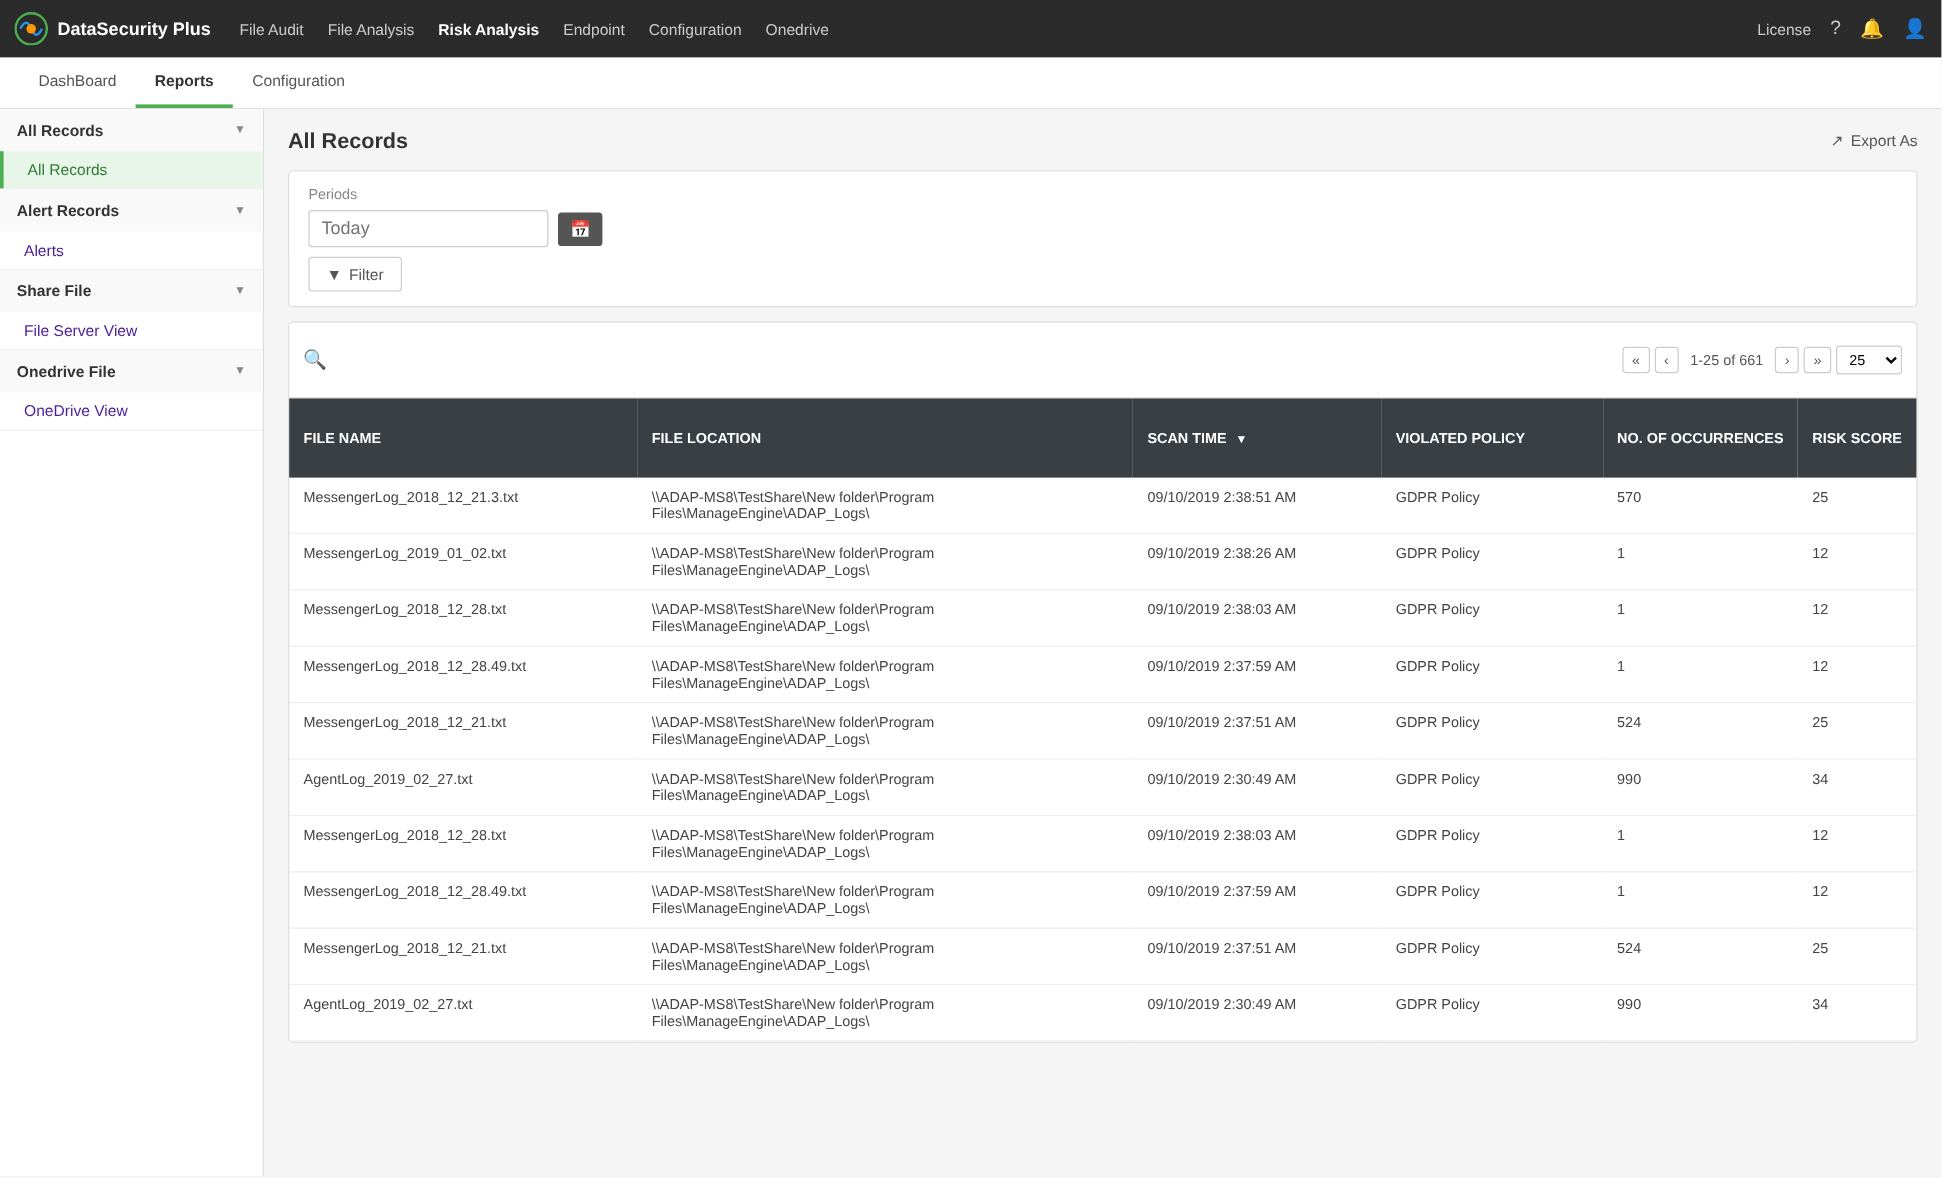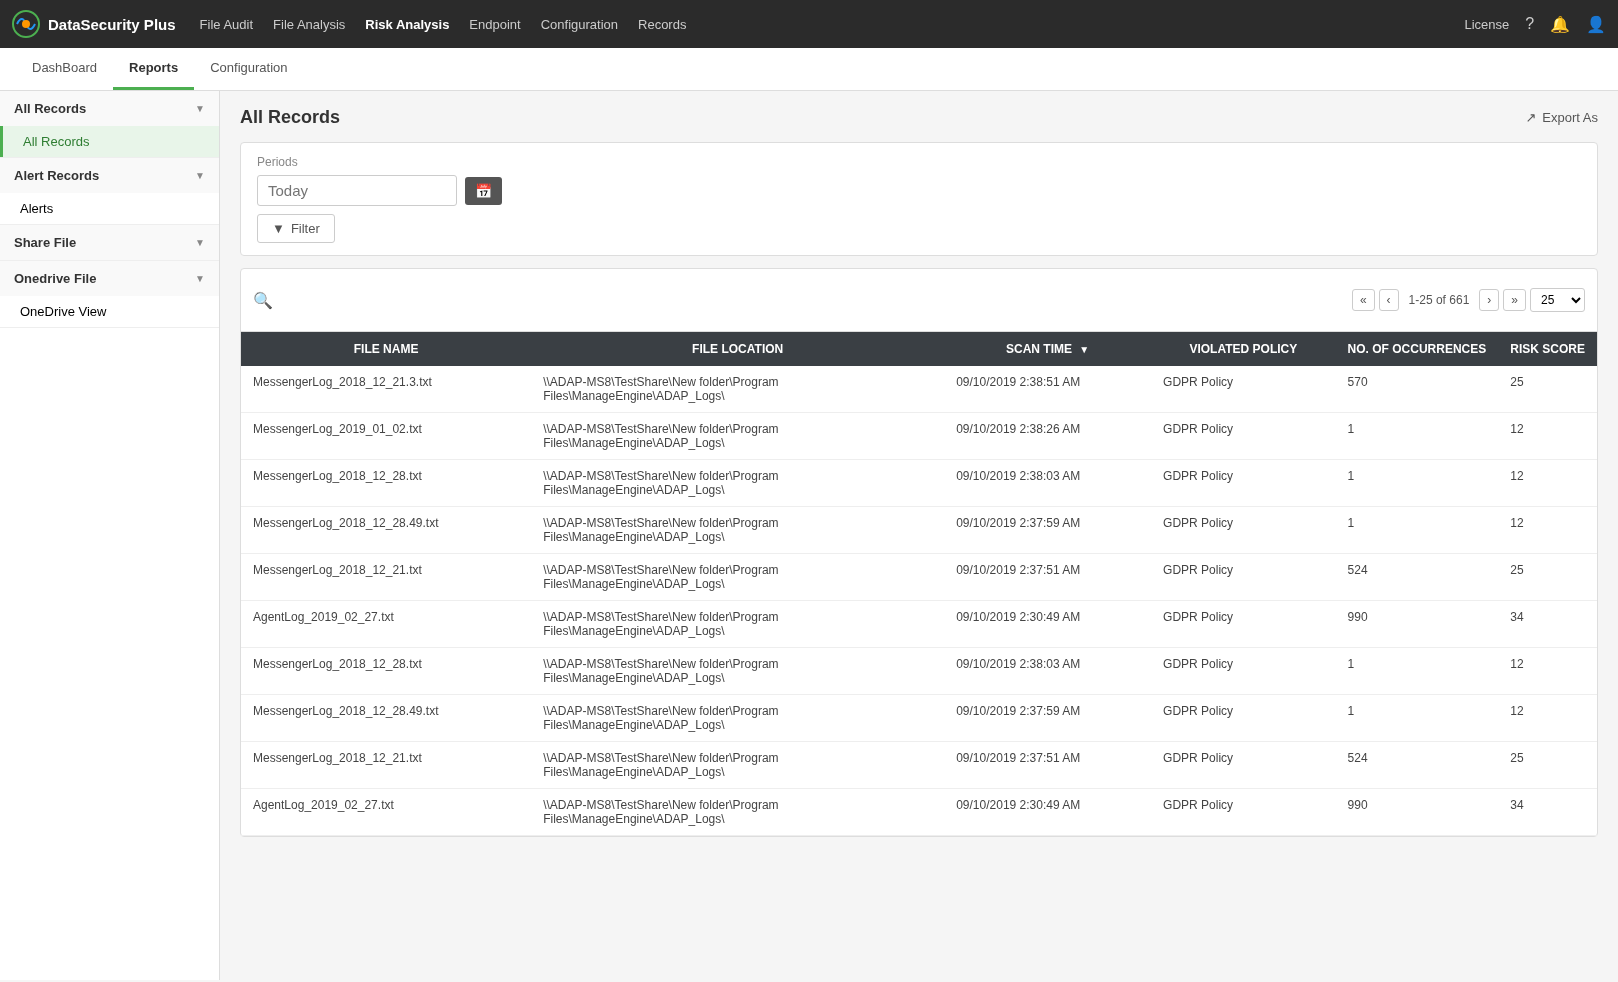--- a/index.html
+++ b/index.html
@@ -110,21 +110,21 @@
       cursor: pointer;
       background: #f9f9f9;
     }
     .sidebar-section-header .arrow {
       font-size: 10px;
       color: #888;
     }
     .sidebar-item {
       padding: 8px 14px 8px 20px;
       font-size: 13px;
-      color: #000000;
+      color: #4c1d95;
       cursor: pointer;
       display: flex;
       align-items: center;
     }
     .sidebar-item.active {
       background: #e8f5e9;
       border-left: 3px solid #4caf50;
       color: #2e7d32;
     }
 
@@ -260,22 +260,22 @@
 
     table {
       width: 100%;
       border-collapse: collapse;
     }
     thead tr {
       background: #3a3f44;
       color: #fff;
     }
     thead th {
-      padding: 10px 12px;
-      text-align: center;
+      padding: 26px 12px;
+      text-align: left;
       font-size: 12px;
       font-weight: 600;
       white-space: nowrap;
     }
     thead th .sort-icon {
       margin-left: 4px;
       font-size: 10px;
     }
     tbody tr {
       border-bottom: 1px solid #eee;
@@ -304,21 +304,21 @@
       <circle cx="14" cy="14" r="4" fill="#ff9800"></circle>
     </svg>
     <span class="logo-text">DataSecurity Plus</span>
   </div>
   <div class="nav-links">
     <span class="nav-link">File Audit</span>
     <span class="nav-link">File Analysis</span>
     <span class="nav-link active">Risk Analysis</span>
     <span class="nav-link">Endpoint</span>
     <span class="nav-link">Configuration</span>
-    <span class="nav-link">Records</span>
+    <span class="nav-link">Onedrive</span>
   </div>
   <div class="nav-right">
     <span class="nav-right-item">License</span>
     <span class="nav-right-icon">?</span>
     <span class="nav-right-icon">🔔</span>
     <span class="nav-right-icon">👤</span>
   </div>
 </nav>
 
 <div class="sub-nav">
@@ -345,20 +345,21 @@
         <span class="arrow">▼</span>
       </div>
       <div class="sidebar-item">Alerts</div>
     </div>
 
     <div class="sidebar-section">
       <div class="sidebar-section-header">
         <span>Share File</span>
         <span class="arrow">▼</span>
       </div>
+      <div class="sidebar-item">File Server View</div>
     </div>
 
     <div class="sidebar-section">
       <div class="sidebar-section-header">
         <span>Onedrive File</span>
         <span class="arrow">▼</span>
       </div>
       <div class="sidebar-item">OneDrive View</div>
     </div>
 

